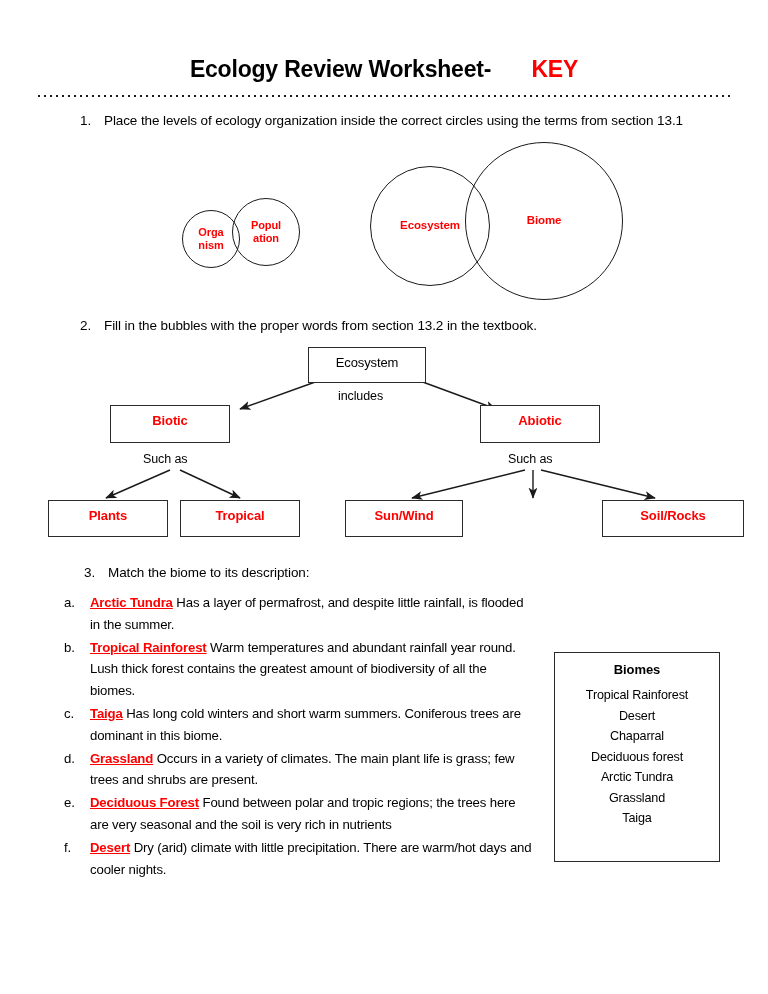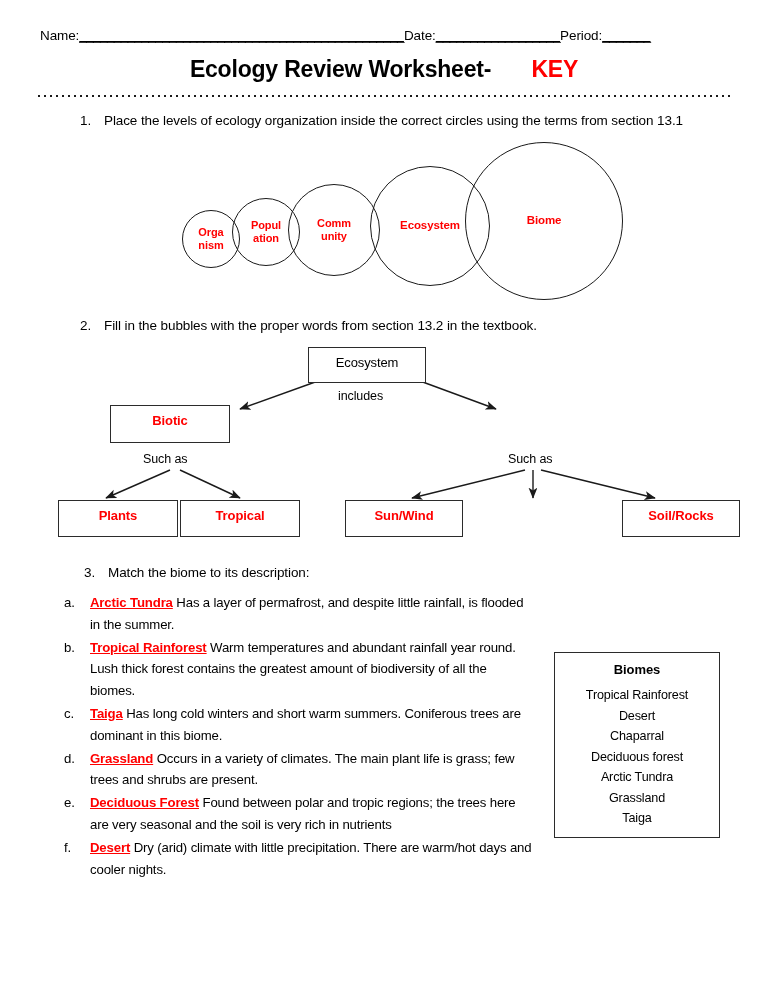--- a/index.html
+++ b/index.html
@@ -171,21 +171,21 @@
     font-weight: bold;
     text-decoration: underline;
   }
 
   
   .wordbank {
     position: absolute;
     left: 554px;
     top: 652px;
     width: 166px;
-    height: 186px;
+    height: 210px;
     border: 1.3px solid #2b2b2b;
     box-sizing: border-box;
     background: #ffffff;
     text-align: center;
     padding-top: 9px;
   }
   .wb-title {
     font-size: 13px;
     font-weight: bold;
     letter-spacing: -0.1px;
@@ -195,42 +195,35 @@
     font-size: 12.6px;
     line-height: 20.5px;
     letter-spacing: -0.15px;
   }
 </style>
 </head>
 <body>
 
 <div id="page">
 
-  <div class="hdr-row">
-    <span>Name:</span><span class="blank">_______________________________________________</span><span>Date:</span><span class="blank">__________________</span><span>Period:</span><span class="blank">_______</span>
-  </div>
 
   <div class="title"><span>Ecology Review Worksheet- </span><span class="key">KEY</span></div>
 
   <div class="dotline"></div>
 
   <div class="prompt" id="prompt1"><span class="num">1.</span><span>Place the levels of ecology organization inside the correct circles using the terms from section 13.1</span></div>
 
   <div class="circles">
     <div class="circ" style="left:182px; top:210px; width:58px; height:58px;">
       <span class="circ-label">Orga
 nism</span>
     </div>
     <div class="circ" style="left:232px; top:198px; width:68px; height:68px;">
       <span class="circ-label">Popul
 ation</span>
-    </div>
-    <div class="circ" style="left:288px; top:184px; width:92px; height:92px;">
-      <span class="circ-label">Comm
-unity</span>
     </div>
     <div class="circ" style="left:370px; top:166px; width:120px; height:120px;">
       <span class="circ-label lg">Ecosystem</span>
     </div>
     <div class="circ" style="left:465px; top:142px; width:158px; height:158px;">
       <span class="circ-label lg">Biome</span>
     </div>
   </div>
 
   <div class="prompt" id="prompt2"><span class="num">2.</span><span>Fill in the bubbles with the proper words from section 13.2 in the textbook.</span></div>
@@ -258,34 +251,37 @@
   </svg>
 
   <div class="fbox" style="left:308px; top:347px; width:118px; height:36px;">
     <span class="fbox-txt" style="top:7px;">Ecosystem</span>
   </div>
   <div class="flow-note" style="left:338px; top:389px;">includes</div>
 
   <div class="fbox" style="left:110px; top:405px; width:120px; height:38px;padding-left:9px;">
     <span class="fbox-txt red" style="top:7px;">Biotic</span>
   </div>
+  <div class="fbox" style="left:480px; top:405px; width:120px; height:38px;">
+    <span class="fbox-txt red" style="top:7px;">Abiotic</span>
+  </div>
 
   <div class="flow-note" style="left:143px; top:452px;">Such as</div>
   <div class="flow-note" style="left:508px; top:452px;">Such as</div>
 
-  <div class="fbox" style="left:58px; top:500px; width:120px; height:37px;">
+  <div class="fbox" style="left:48px; top:500px; width:120px; height:37px;">
     <span class="fbox-txt red" style="top:7px;">Plants</span>
   </div>
   <div class="fbox" style="left:180px; top:500px; width:120px; height:37px;">
     <span class="fbox-txt red" style="top:7px;">Tropical</span>
   </div>
   <div class="fbox" style="left:345px; top:500px; width:118px; height:37px;">
     <span class="fbox-txt red" style="top:7px;">Sun/Wind</span>
   </div>
-  <div class="fbox" style="left:602px; top:500px; width:118px; height:37px;margin-left:20px;">
+  <div class="fbox" style="left:602px; top:500px; width:142px; height:37px;">
     <span class="fbox-txt red" style="top:7px;">Soil/Rocks</span>
   </div>
 
   <div class="prompt" id="prompt3"><span class="num">3.</span><span>Match the biome to its description:</span></div>
 
   <div class="q3list">
     <div class="q3item">
       <span class="letter">a.</span><span class="ans">Arctic Tundra</span><span> Has a layer of permafrost, and despite little rainfall, is flooded in the summer.</span>
     </div>
     <div class="q3item">

